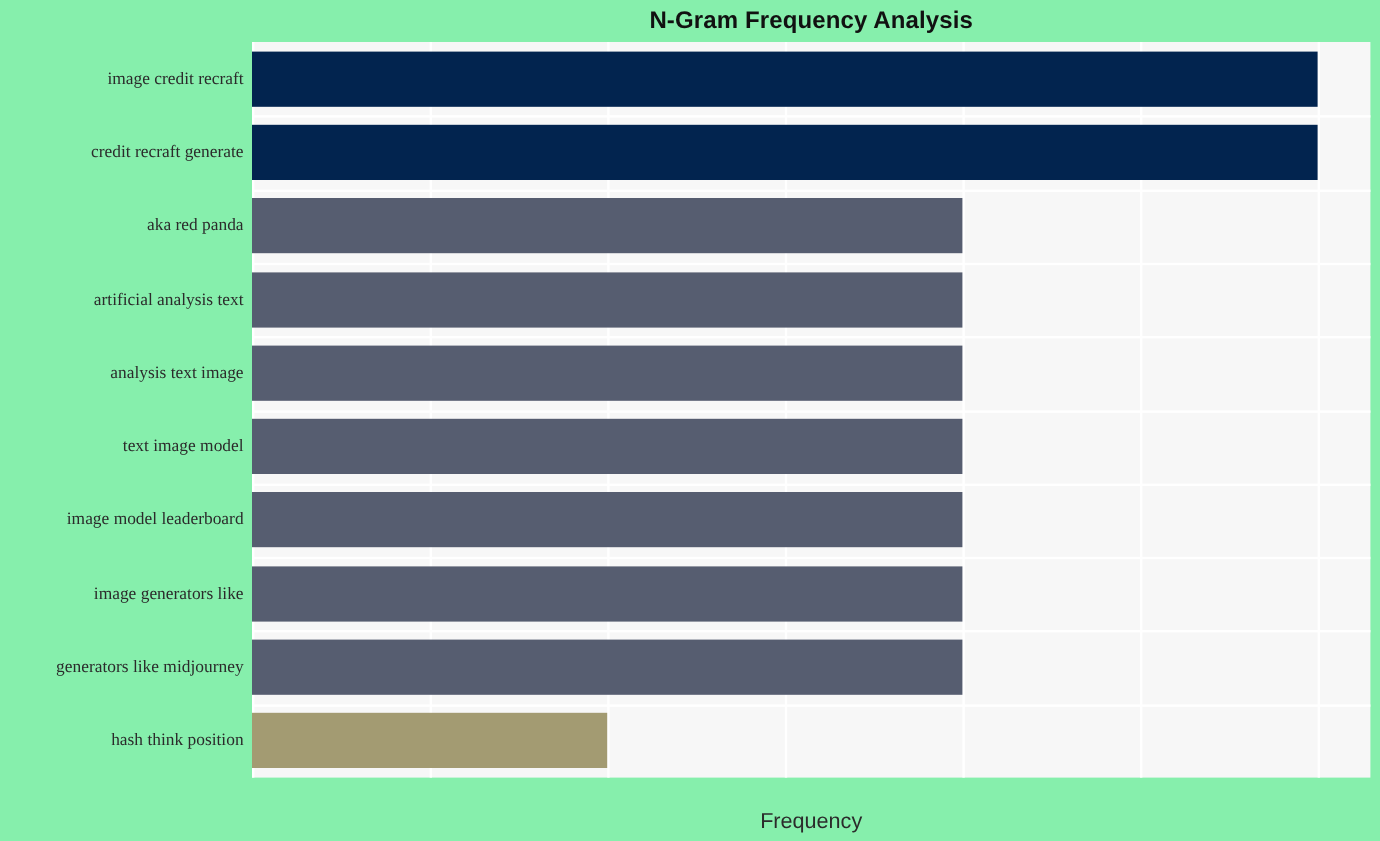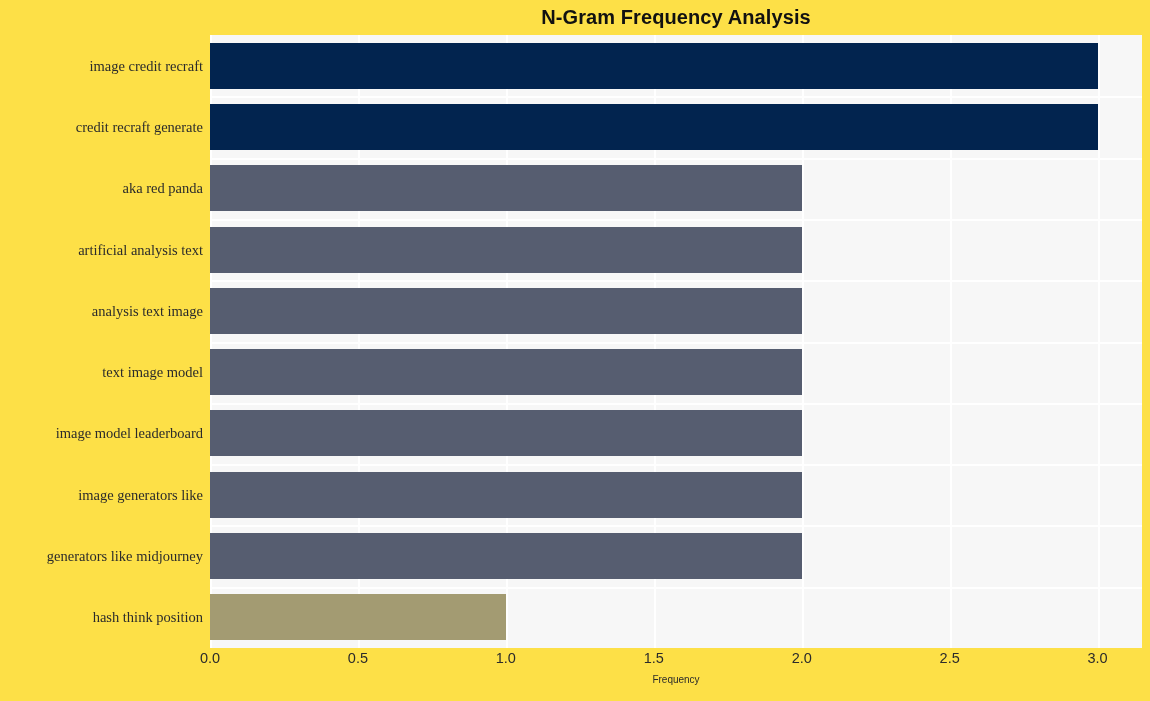--- a/index.html
+++ b/index.html
@@ -10,21 +10,21 @@
   body {
     width: 1150px;
     height: 701px;
     font-family: "Liberation Sans", sans-serif;
     overflow: hidden;
   }
   .figure {
     position: relative;
     width: 1150px;
     height: 701px;
-    background: #fde047;
+    background: #86efac;
   }
   .chart-title {
     position: absolute;
     left: 210px;
     top: 6px;
     width: 932px;
     text-align: center;
     font-size: 20px;
     font-weight: bold;
     color: #111111;
@@ -94,21 +94,21 @@
     font-size: 14.5px;
     color: #2b2b2b;
     white-space: nowrap;
   }
   .xaxis-title {
     position: absolute;
     left: 210px;
     top: 674px;
     width: 932px;
     text-align: center;
-    font-size: 10px;
+    font-size: 18px;
     color: #2b2b2b;
   }
 </style>
 </head>
 <body>
 
 <div class="figure">
 
   <div class="chart-title">N-Gram Frequency Analysis</div>
 
@@ -151,25 +151,16 @@
       <div class="ylabel" style="top: 144.25px;">aka red panda</div>
       <div class="ylabel" style="top: 205.55px;">artificial analysis text</div>
       <div class="ylabel" style="top: 266.85px;">analysis text image</div>
       <div class="ylabel" style="top: 328.15px;">text image model</div>
       <div class="ylabel" style="top: 389.45px;">image model leaderboard</div>
       <div class="ylabel" style="top: 450.75px;">image generators like</div>
       <div class="ylabel" style="top: 512.05px;">generators like midjourney</div>
       <div class="ylabel" style="top: 573.35px;">hash think position</div>
     </div>
 
-  <div class="xticks" id="xticks">
-      <div class="xtick" style="left: 0px;">0.0</div>
-      <div class="xtick" style="left: 147.937px;">0.5</div>
-      <div class="xtick" style="left: 295.873px;">1.0</div>
-      <div class="xtick" style="left: 443.81px;">1.5</div>
-      <div class="xtick" style="left: 591.746px;">2.0</div>
-      <div class="xtick" style="left: 739.683px;">2.5</div>
-      <div class="xtick" style="left: 887.619px;">3.0</div>
-    </div>
 
   <div class="xaxis-title">Frequency</div>
 
 </div>
 
 </body></html>

